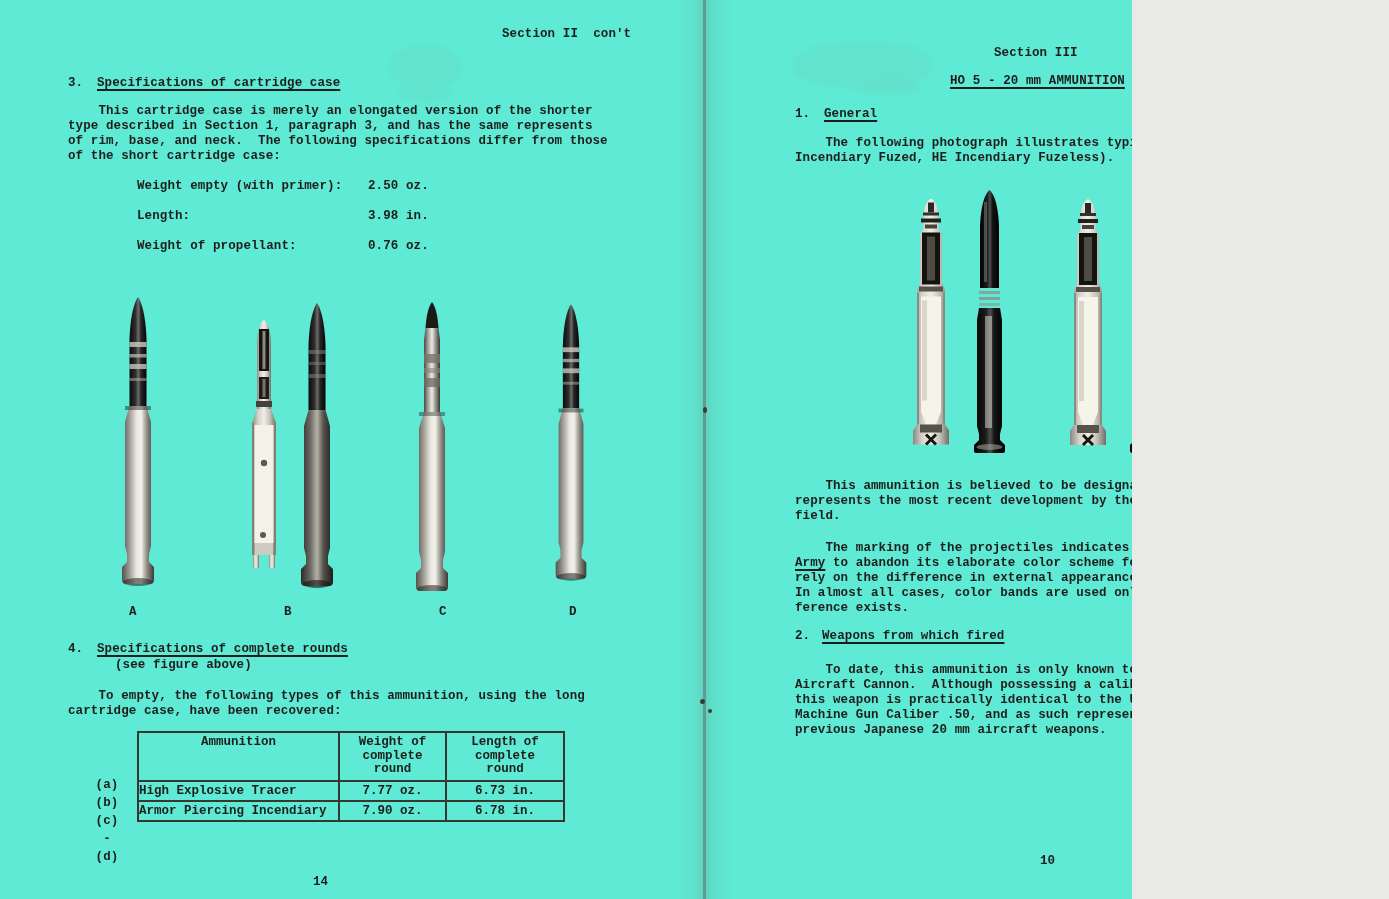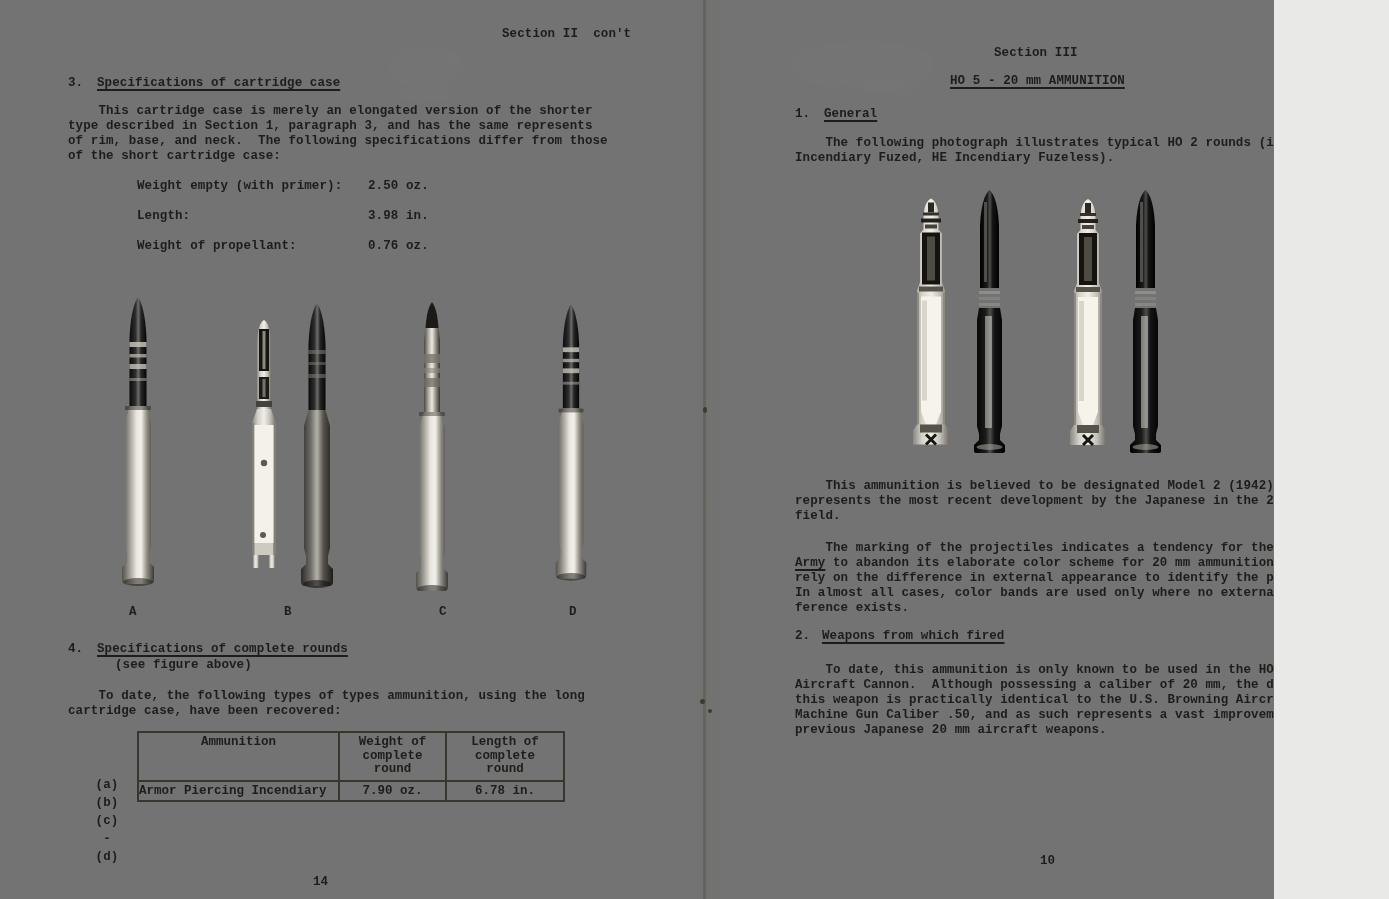--- a/index.html
+++ b/index.html
@@ -1,16 +1,16 @@
 <!DOCTYPE html>
 <html><head>
 <meta charset="utf-8">
 <style>
   html,body{margin:0;padding:0;background:#e9e9e7;}
-  .scan{position:relative;width:1274px;height:899px;background:#737373;overflow:hidden;
+  .scan{position:relative;width:1132px;height:899px;background:#5eead4;overflow:hidden;
         font-family:"Liberation Mono",monospace;}
   .t{position:absolute;white-space:pre;font-family:"Liberation Mono",monospace;
      font-weight:bold;font-size:12.5px;line-height:15px;color:#1e1d1b;letter-spacing:.1px;}
   .u{text-decoration:underline;text-decoration-thickness:1.5px;text-underline-offset:3px;}
   
   .gutter{position:absolute;left:676px;top:0;width:58px;height:899px;
     background:linear-gradient(90deg,rgba(110,108,102,0) 0%,rgba(110,108,102,.08) 34%,
       rgba(110,108,102,.20) 50%,rgba(110,108,102,.08) 66%,rgba(110,108,102,0) 100%);}
   .spine{position:absolute;left:703px;top:0;width:2.5px;height:899px;background:rgba(78,76,70,.38);}
   .speck{position:absolute;background:#3c3a35;border-radius:50%;}
@@ -195,21 +195,21 @@
 
     <div class="t" style="left:129px;top:605px">A</div>
     <div class="t" style="left:284px;top:605px">B</div>
     <div class="t" style="left:439px;top:605px">C</div>
     <div class="t" style="left:569px;top:605px">D</div>
 
     <div class="t" style="left:68px;top:642px">4.</div>
     <div class="t u" style="left:97px;top:642px">Specifications of complete rounds</div>
     <div class="t" style="left:115px;top:658px">(see figure above)</div>
 
-    <div class="t" style="left:68px;top:689px">    To date, the following types of types ammunition, using the long
+    <div class="t" style="left:68px;top:689px">    To empty, the following types of this ammunition, using the long
 cartridge case, have been recovered:</div>
 
     <div class="t idx" style="left:90px;top:778px">(a)</div>
     <div class="t idx" style="left:90px;top:796px">(b)</div>
     <div class="t idx" style="left:90px;top:814px">(c)</div>
     <div class="t idx" style="left:90px;top:832px">-</div>
     <div class="t idx" style="left:90px;top:850px">(d)</div>
 
     <table class="ammo">
       <colgroup>
@@ -223,20 +223,25 @@
           <th class="h-col">Weight of
 complete
 round</th>
           <th class="h-col">Length of
 complete
 round</th>
         </tr>
       </thead>
       <tbody>
         <tr>
+          <td class="nm">High Explosive Tracer</td>
+          <td class="val">7.77 oz.</td>
+          <td class="val">6.73 in.</td>
+        </tr>
+        <tr>
           <td class="nm">Armor Piercing Incendiary</td>
           <td class="val">7.90 oz.</td>
           <td class="val">6.78 in.</td>
         </tr>
       </tbody>
     </table>
 
     <div class="t" style="left:313px;top:875px">14</div>
 
     <div class="smudge" style="left:390px;top:46px;width:72px;height:42px"></div>

